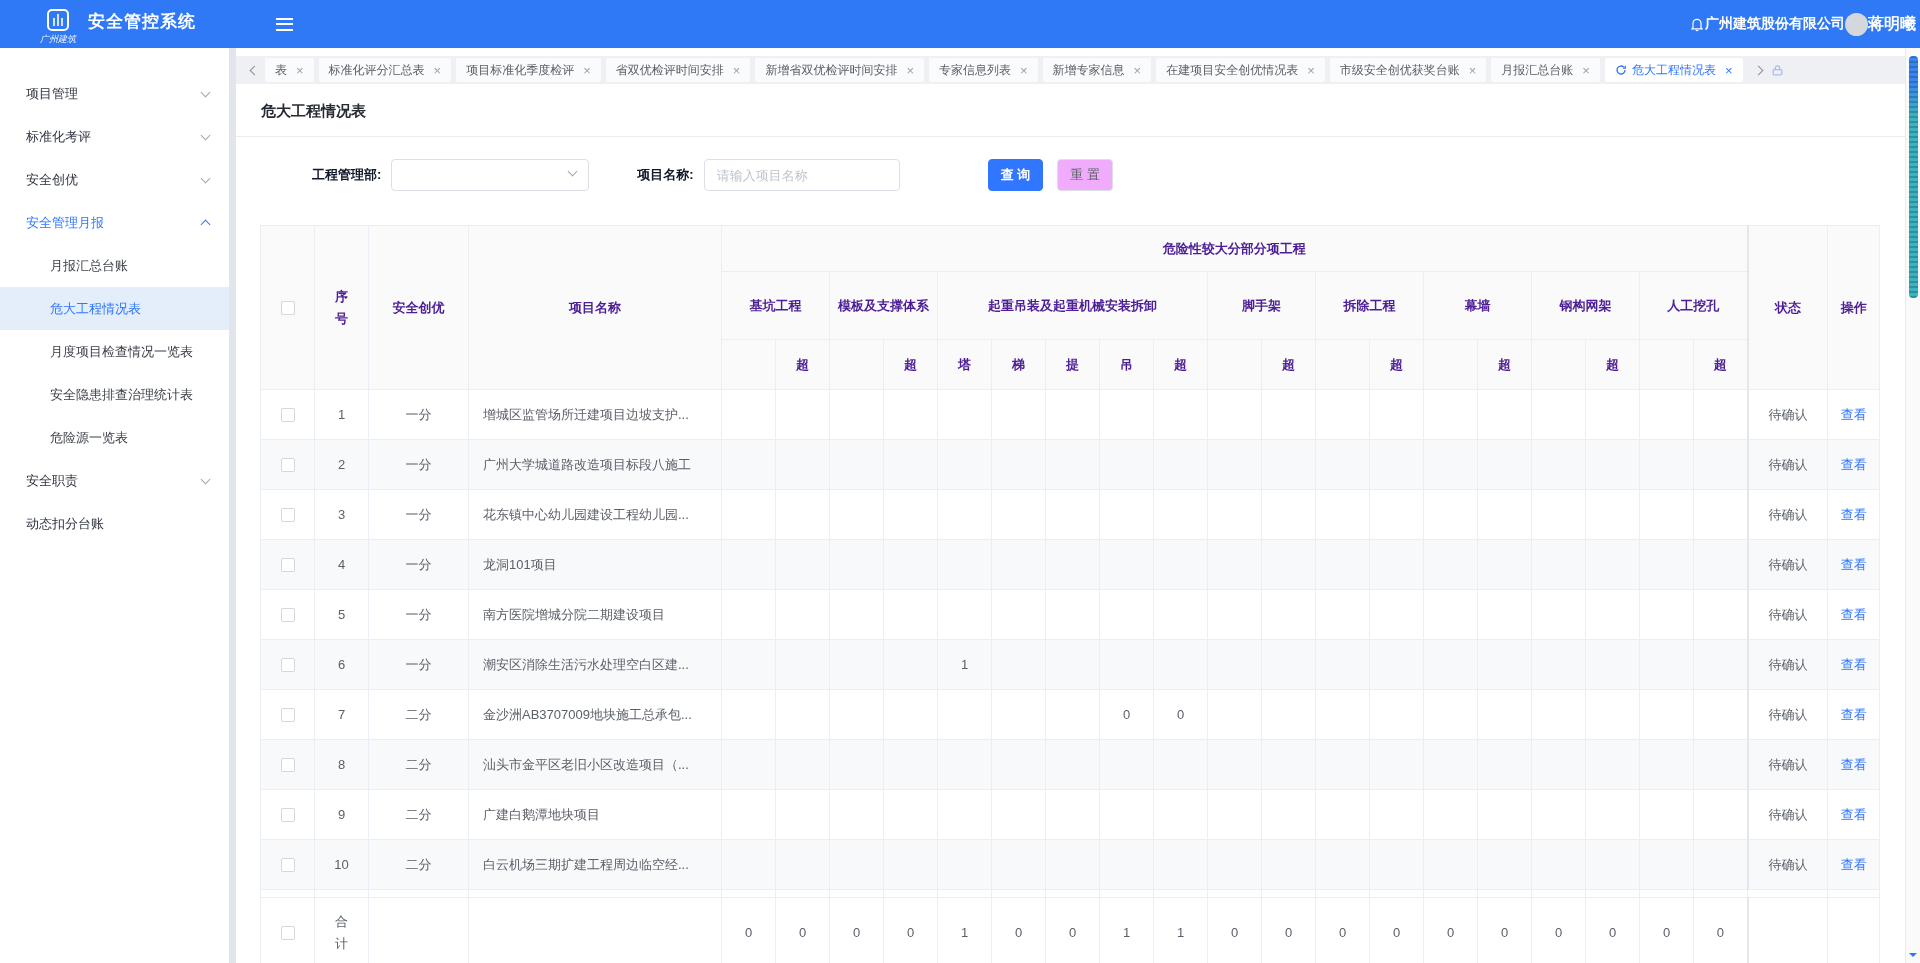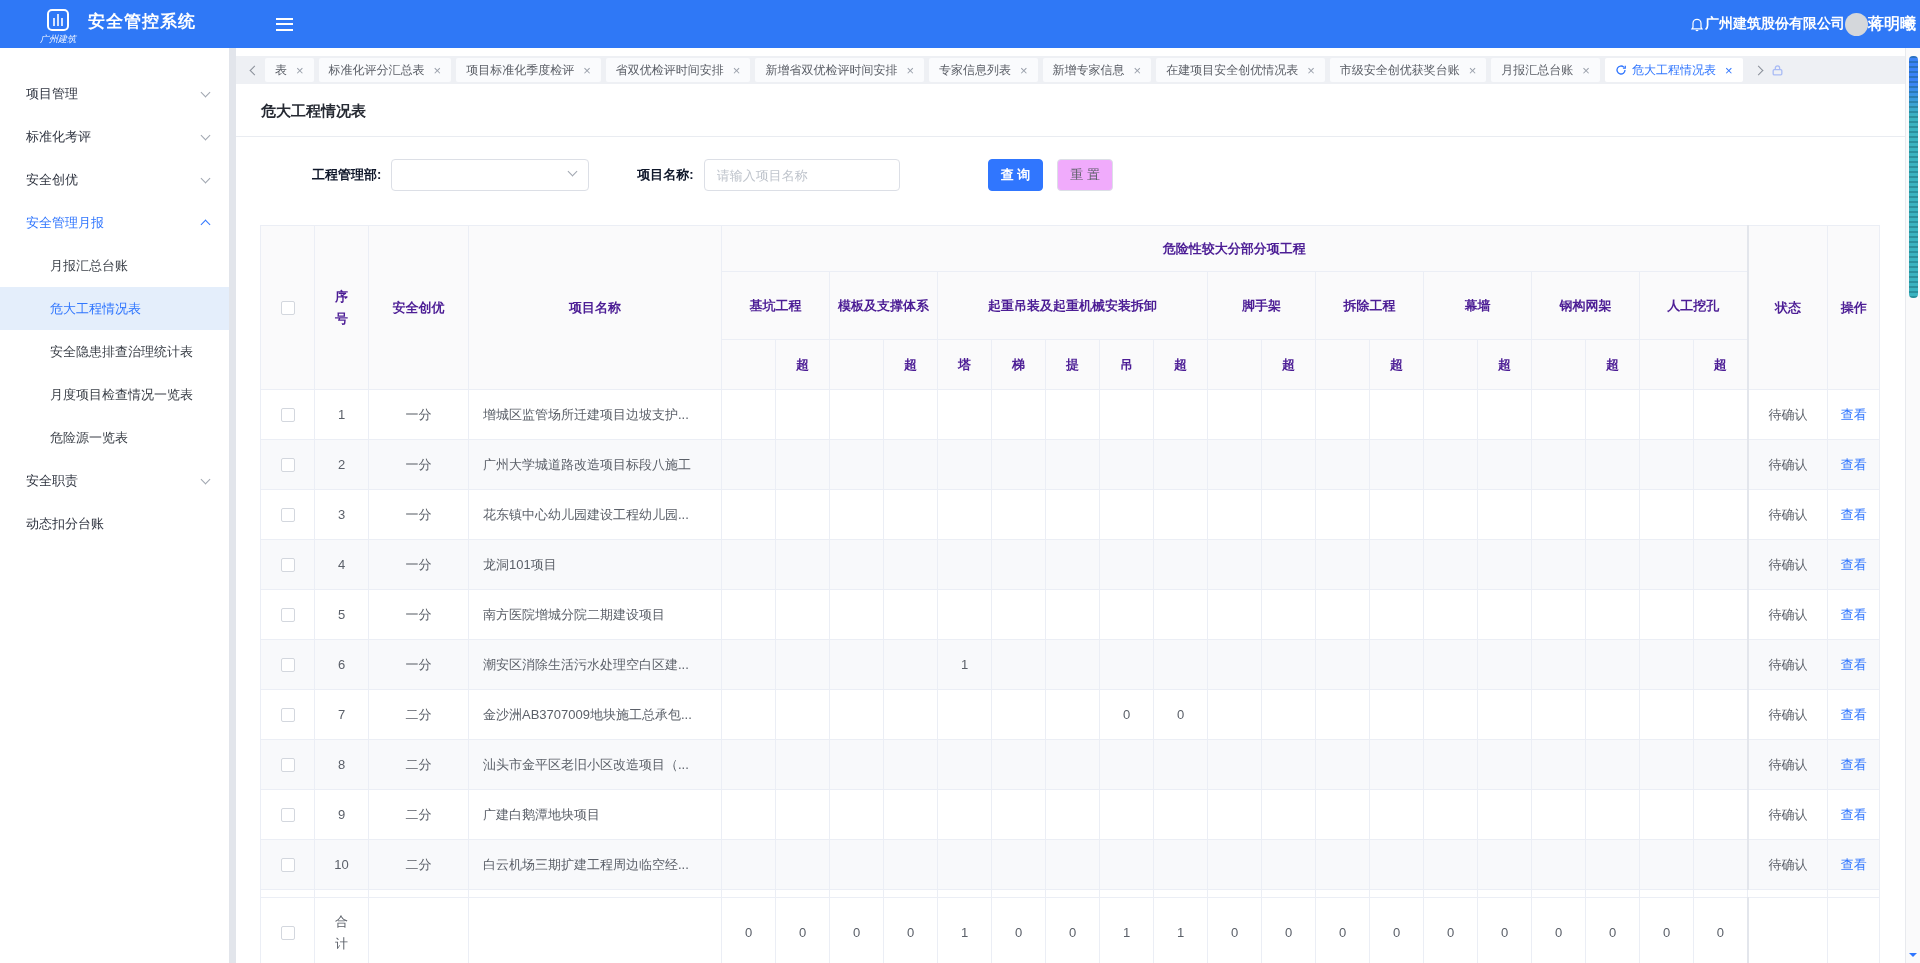--- a/index.html
+++ b/index.html
@@ -137,24 +137,24 @@
           <span class="lbl">安全管理月报</span>
           <span class="arr up"></span>
         </div>
         <div class="side-item lv2  ">
           <span class="lbl">月报汇总台账</span>
         </div>
         <div class="side-item lv2 active ">
           <span class="lbl">危大工程情况表</span>
         </div>
         <div class="side-item lv2  ">
+          <span class="lbl">月度项目检查情况一览表</span>
+        </div>
+        <div class="side-item lv2  ">
           <span class="lbl">安全隐患排查治理统计表</span>
-        </div>
-        <div class="side-item lv2  ">
-          <span class="lbl">月度项目检查情况一览表</span>
         </div>
         <div class="side-item lv2  ">
           <span class="lbl">危险源一览表</span>
         </div>
         <div class="side-item   ">
           <span class="lbl">安全职责</span>
           <span class="arr "></span>
         </div>
         <div class="side-item   ">
           <span class="lbl">动态扣分台账</span>

